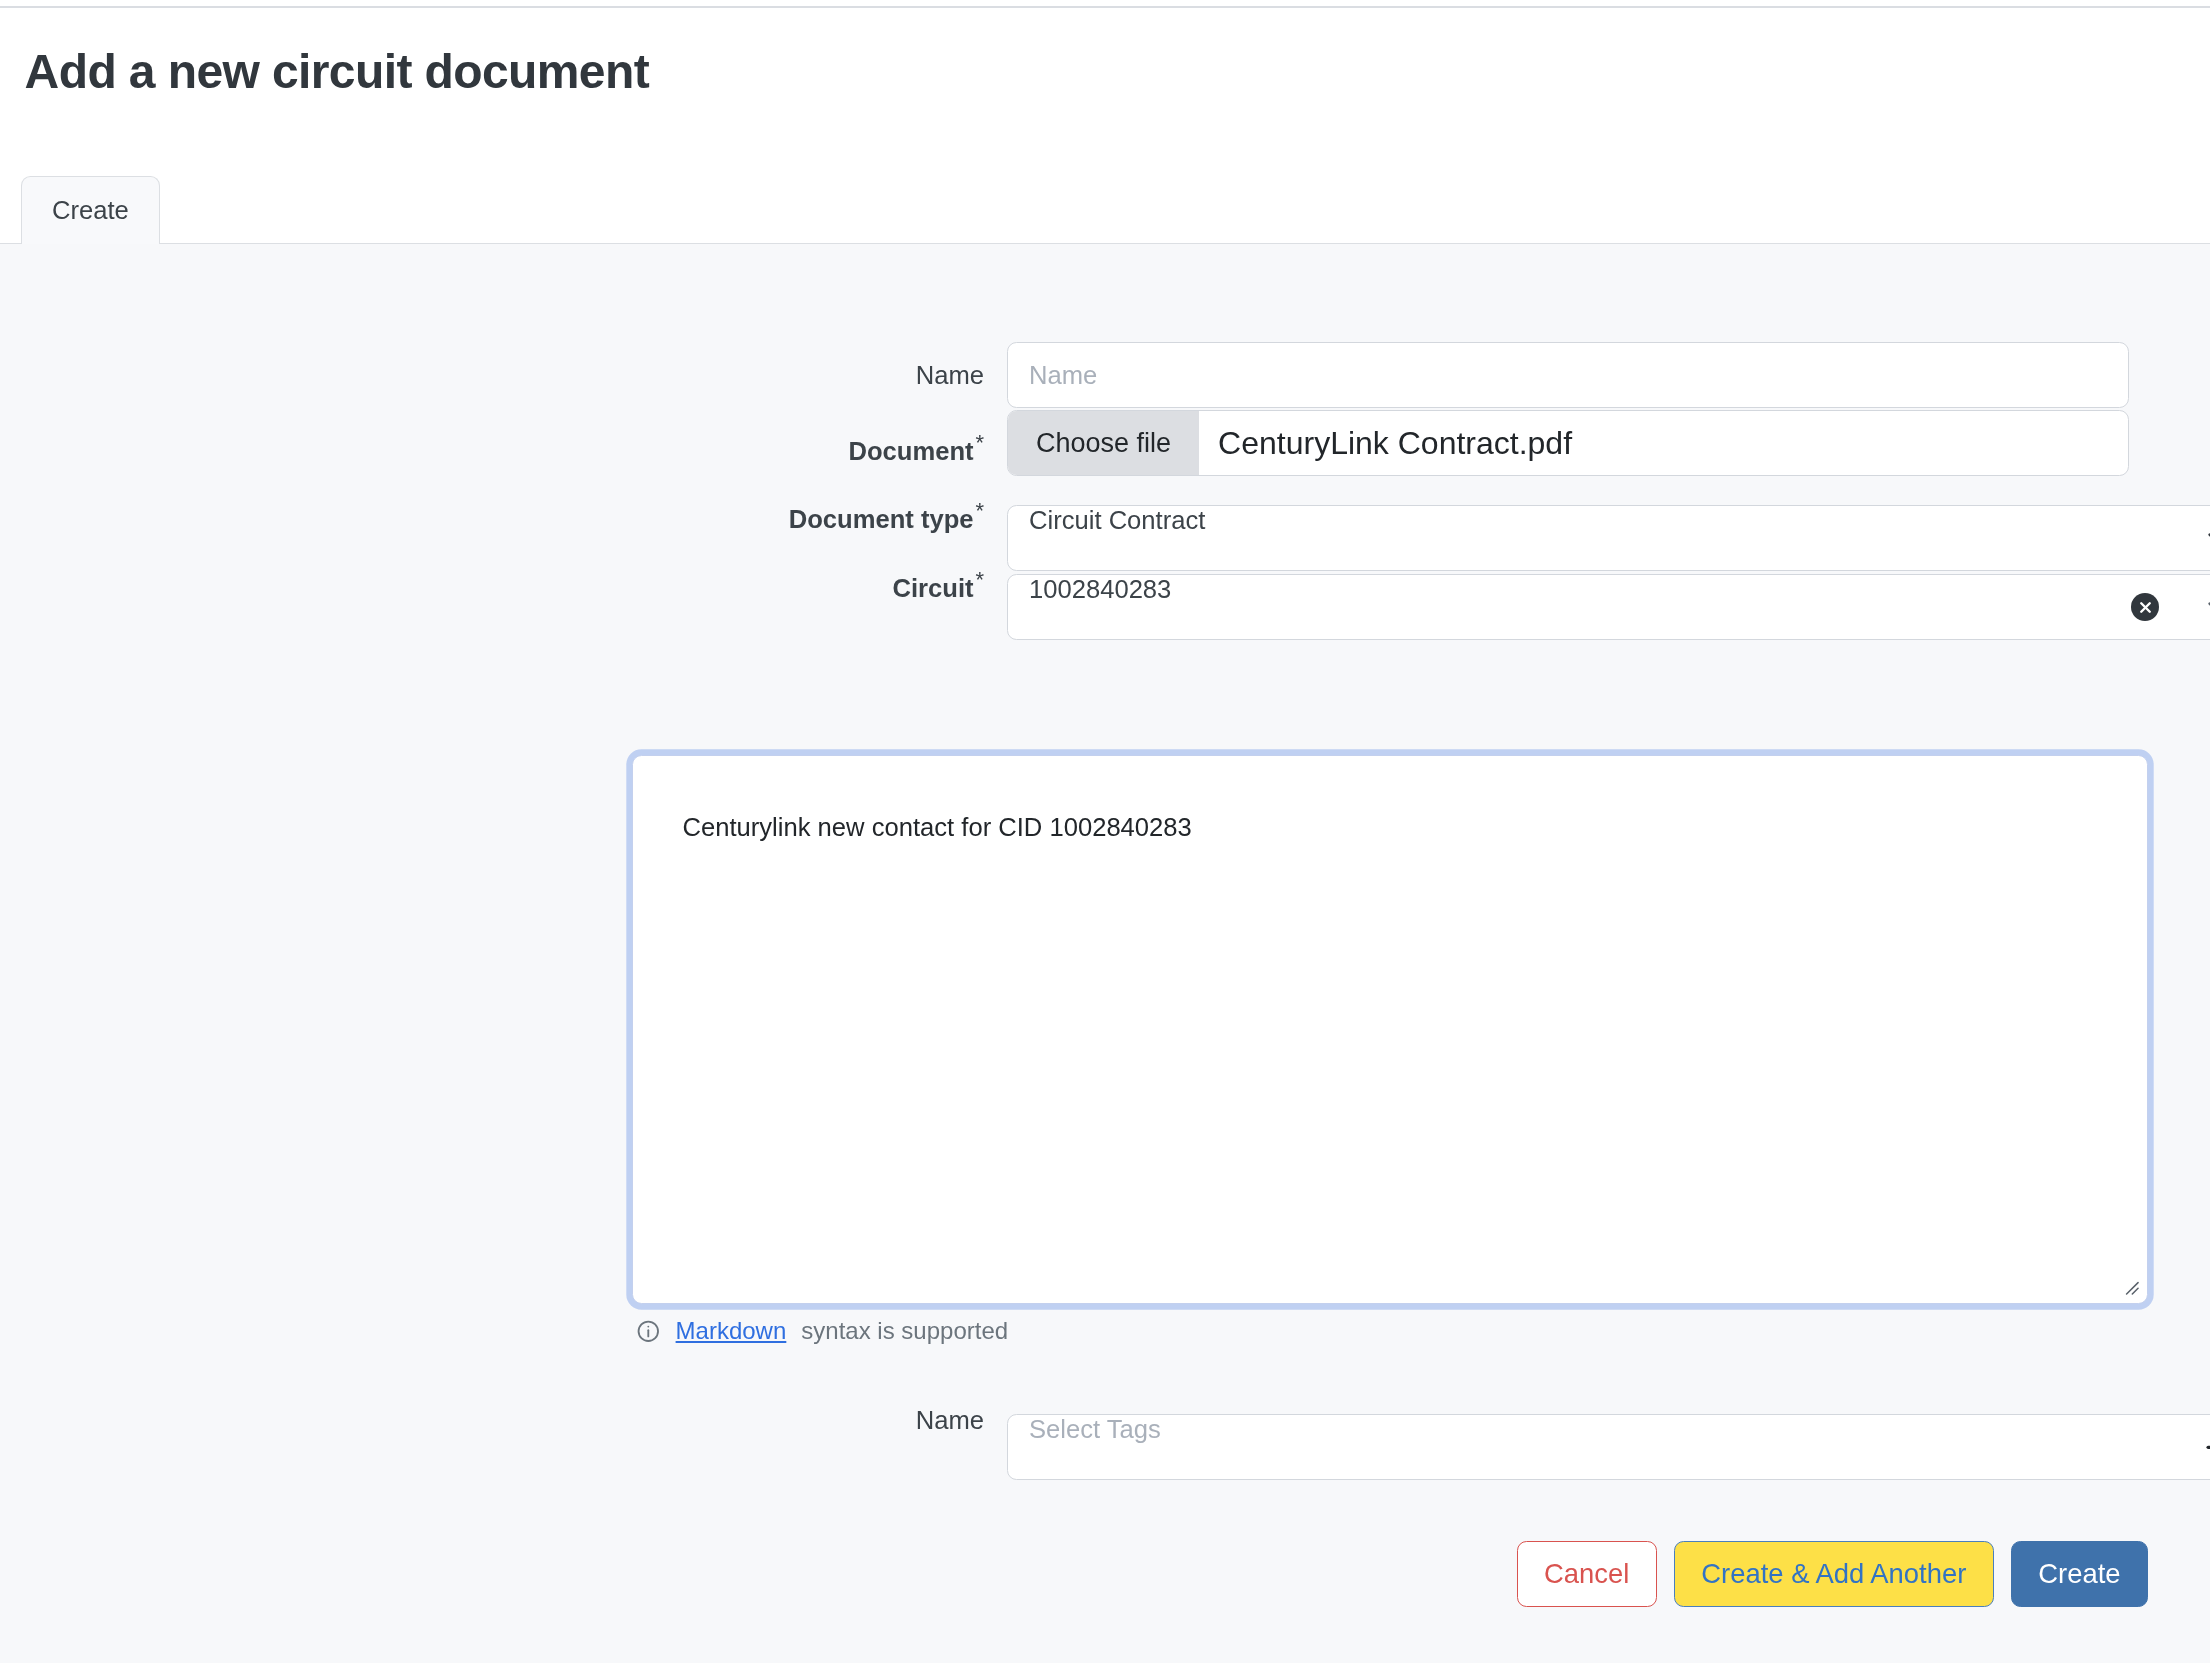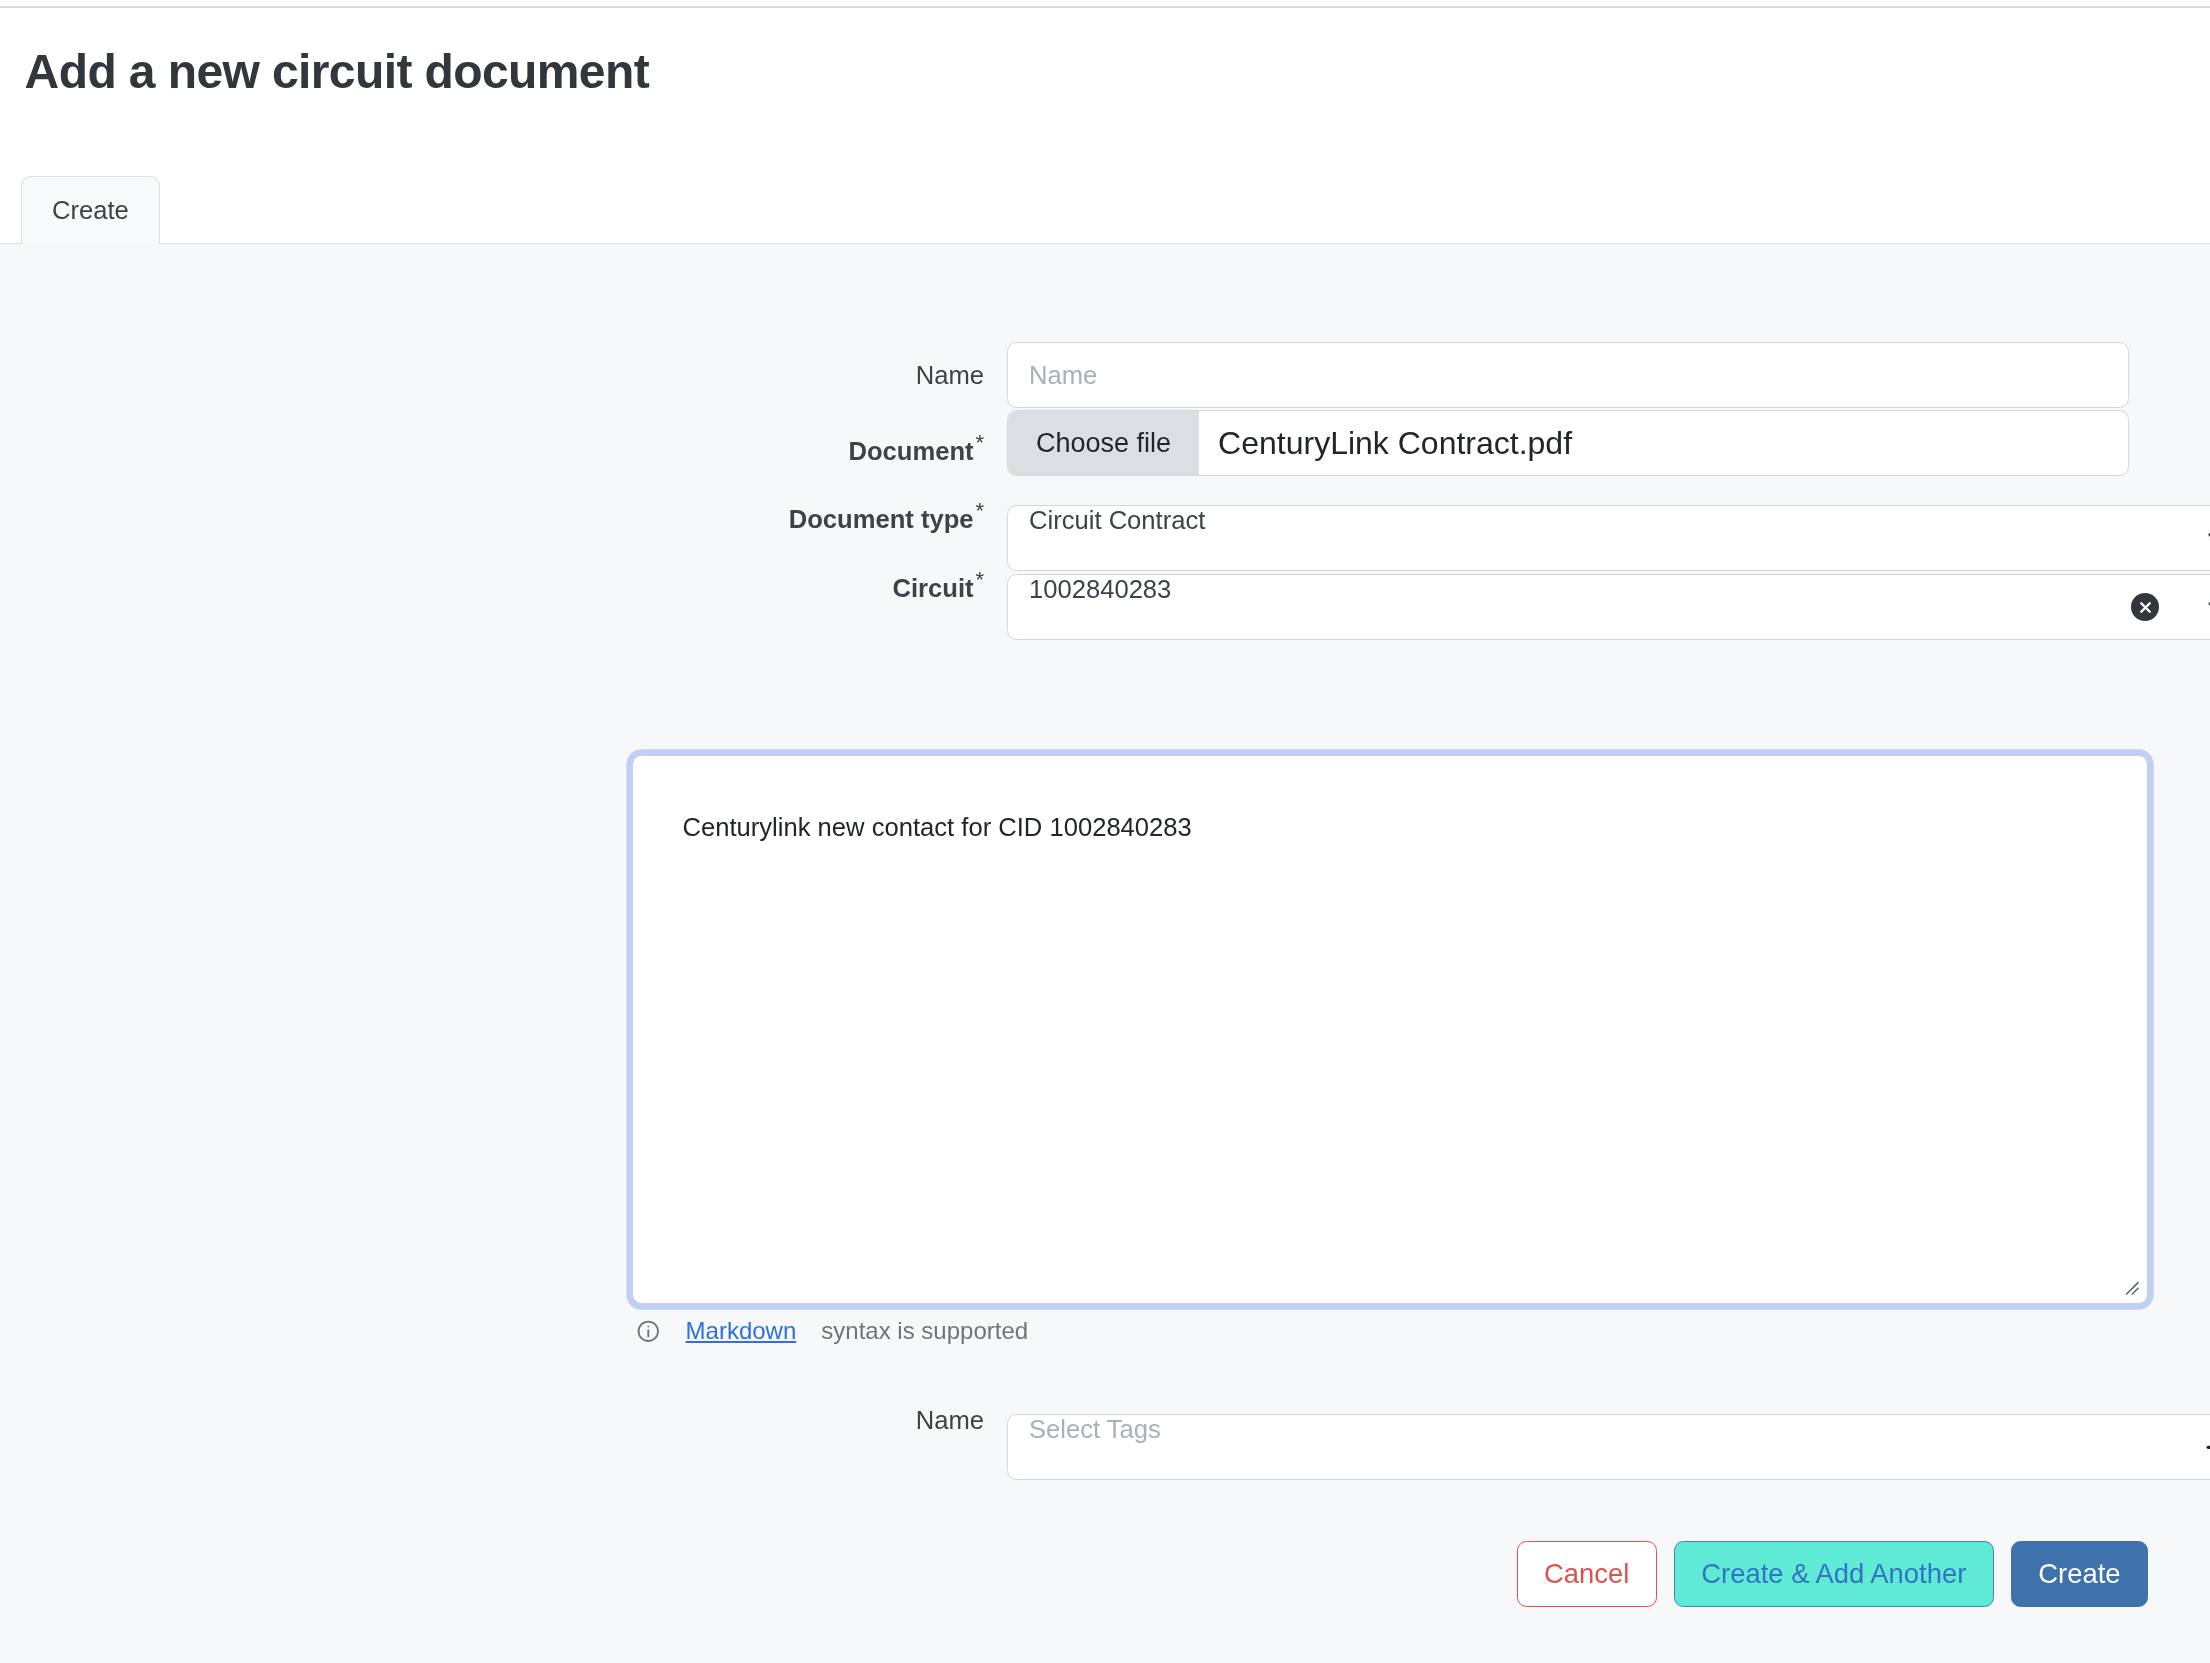--- a/index.html
+++ b/index.html
@@ -238,21 +238,21 @@
     pointer-events: none;
   }
 
   
   .md-hint {
     position: absolute;
     left: 636px;
     top: 1317px;
     display: flex;
     align-items: center;
-    gap: 25px;
+    gap: 15px;
     font-size: 24px;
     color: #6c757d;
     white-space: nowrap;
   }
   .md-hint a {
     color: #2f6fe0;
     text-decoration: underline;
   }
   .info-ic {
     width: 24.6px; height: 24.6px;
@@ -280,21 +280,21 @@
     align-items: center;
     justify-content: center;
     white-space: nowrap;
   }
   .btn-cancel {
     background: #ffffff;
     border: 1.9px solid #d9534f;
     color: #d9534f;
   }
   .btn-another {
-    background: #5eead4;
+    background: #fde047;
     border: 1.9px solid #4a7fbd;
     color: #3273c4;
   }
   .btn-create {
     background: #3f72ab;
     border: 1.9px solid #3f72ab;
     color: #ffffff;
   }
 </style>
 </head>

